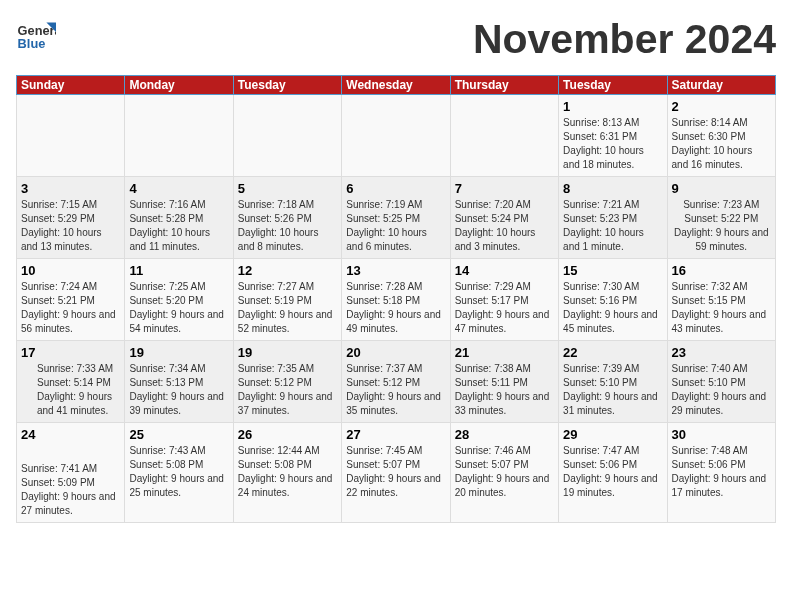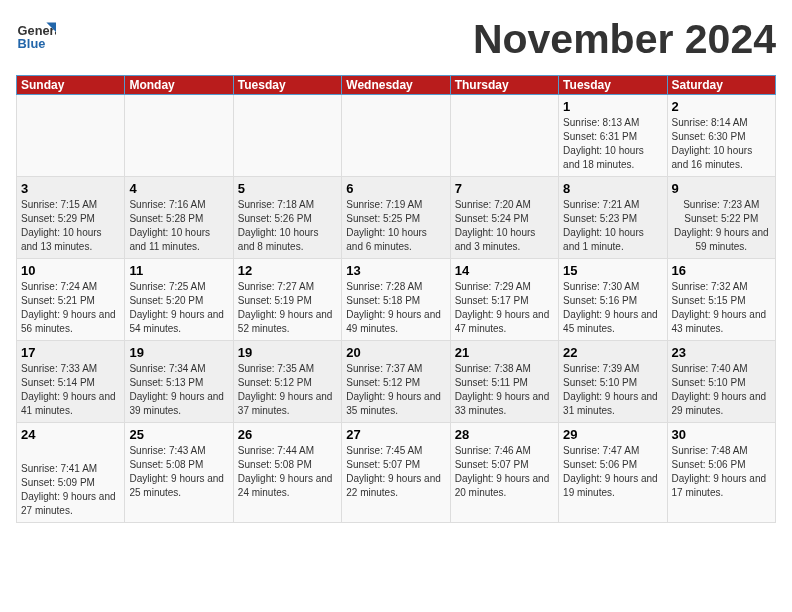--- a/index.html
+++ b/index.html
@@ -206,21 +206,21 @@
         <td>
           <span class="day-number">16</span>
           <div class="day-info" style="white-space: pre-line;">Sunrise: 7:32 AM
 Sunset: 5:15 PM
 Daylight: 9 hours and 43 minutes.</div>
         </td>
       </tr>
       <tr>
         <td>
           <span class="day-number">17</span>
-          <div class="day-info" style="white-space: pre-line;">Sunrise: 7:33 AM
+          <div class="day-info" style="white-space: pre-line; margin-left: 16px;">Sunrise: 7:33 AM
 Sunset: 5:14 PM
 Daylight: 9 hours and 41 minutes.</div>
         </td>
         <td>
           <span class="day-number">19</span>
           <div class="day-info" style="white-space: pre-line;">Sunrise: 7:34 AM
 Sunset: 5:13 PM
 Daylight: 9 hours and 39 minutes.</div>
         </td>
         <td>
@@ -262,21 +262,21 @@
 Daylight: 9 hours and 27 minutes.</div>
         </td>
         <td>
           <span class="day-number">25</span>
           <div class="day-info" style="white-space: pre-line;">Sunrise: 7:43 AM
 Sunset: 5:08 PM
 Daylight: 9 hours and 25 minutes.</div>
         </td>
         <td>
           <span class="day-number">26</span>
-          <div class="day-info" style="white-space: pre-line;">Sunrise: 7:44 AM
+          <div class="day-info" style="white-space: pre-line;">Sunrise: 12:44 AM
 Sunset: 5:08 PM
 Daylight: 9 hours and 24 minutes.</div>
         </td>
         <td>
           <span class="day-number">27</span>
           <div class="day-info" style="white-space: pre-line;">Sunrise: 7:45 AM
 Sunset: 5:07 PM
 Daylight: 9 hours and 22 minutes.</div>
         </td>
         <td>

